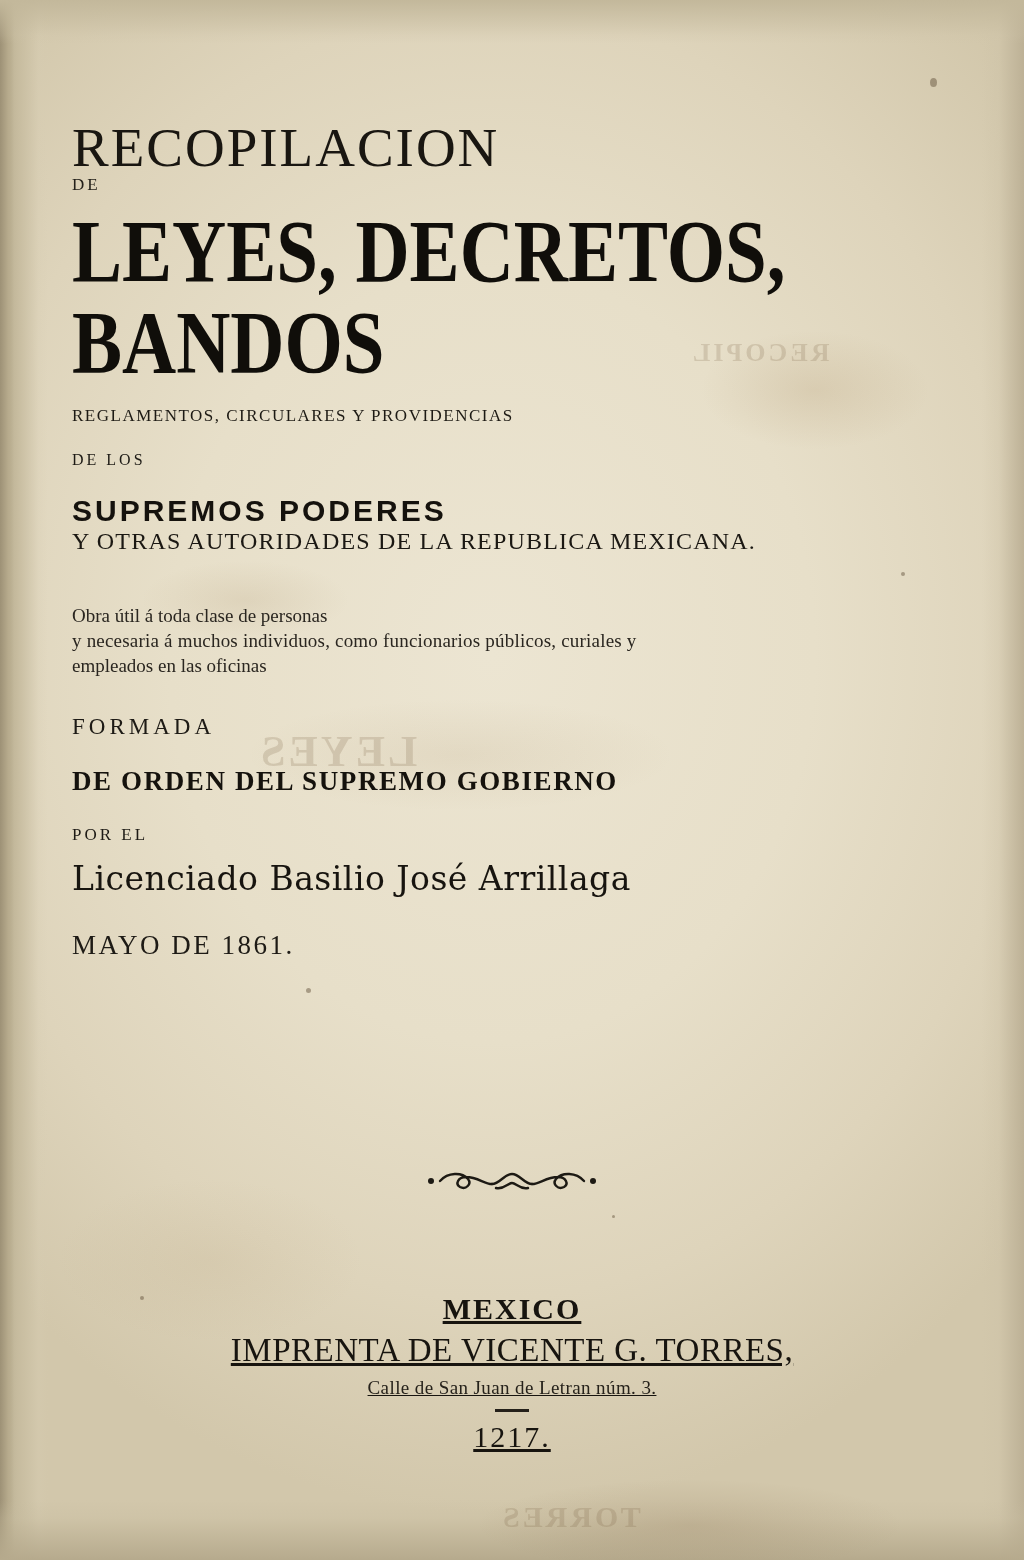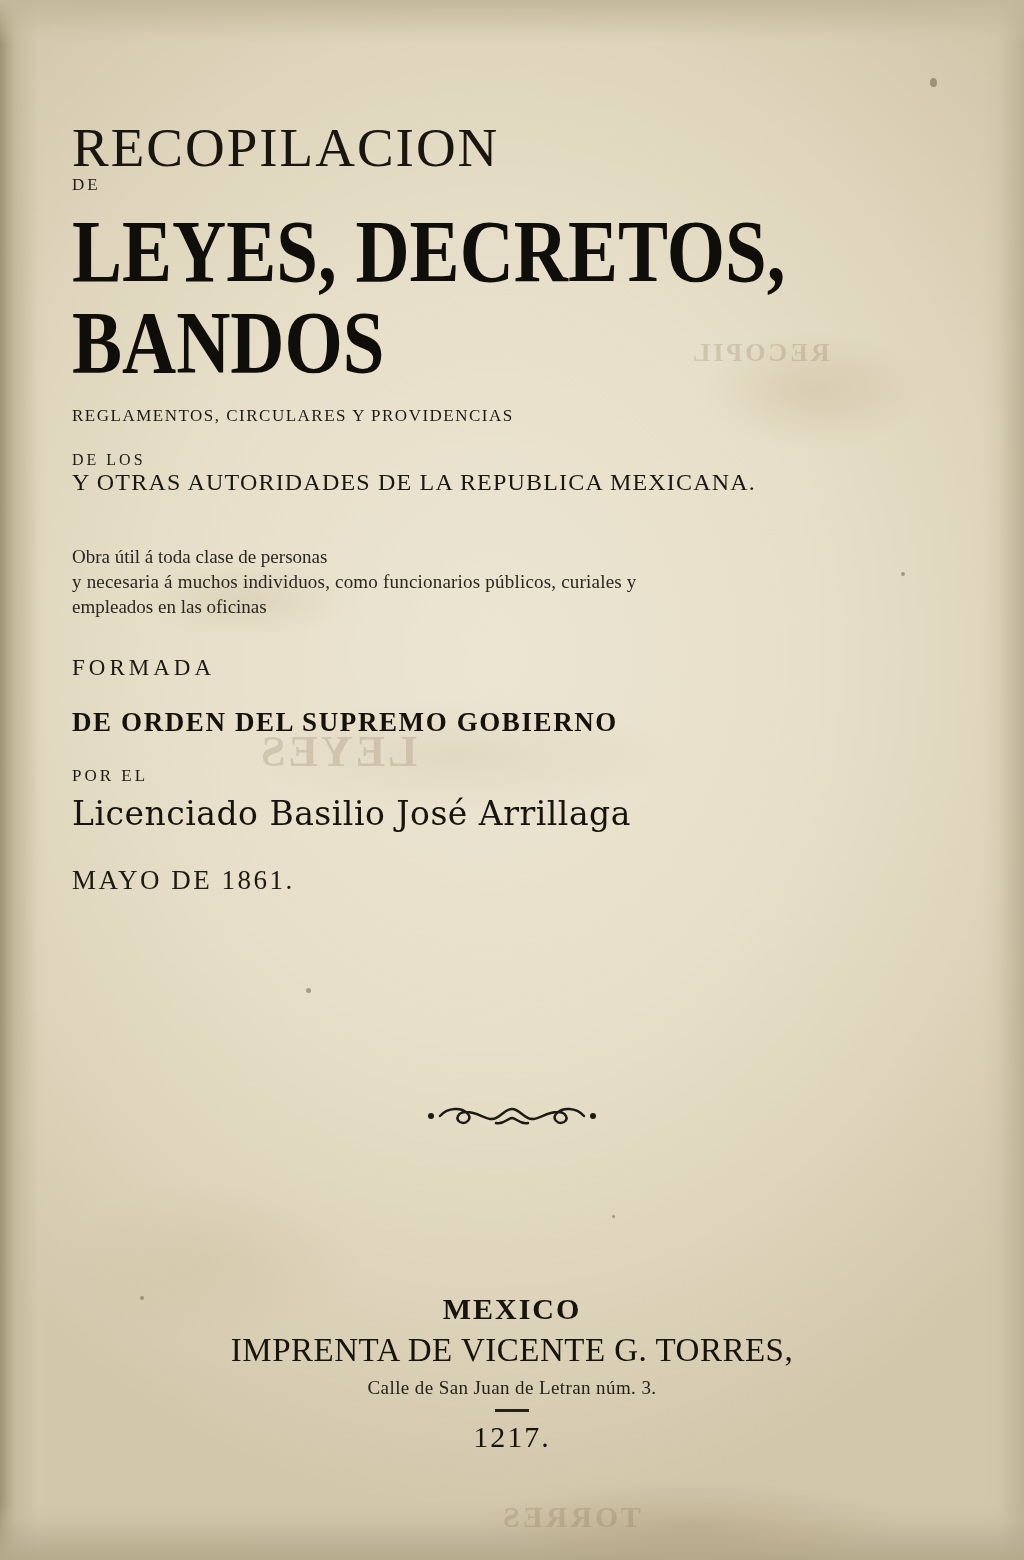--- a/index.html
+++ b/index.html
@@ -164,21 +164,21 @@
   }
   .l-porel {
     font-size: 17px;
     letter-spacing: 3px;
     margin-top: 28px;
   }
   .l-author {
     font-family: "DejaVu Serif", serif;
     font-size: 33px;
     letter-spacing: 0.5px;
-    margin-top: 8px;
+    margin-top: 14px;
     color: #17140f;
     font-style: normal;
   }
   .l-mayo {
     font-size: 27px;
     letter-spacing: 2.5px;
     margin-top: 32px;
   }
 
   .ornament {
@@ -192,20 +192,21 @@
 
   
   .imprint {
     position: absolute;
     left: 0;
     right: 0;
     bottom: 106px;
     text-align: center;
     z-index: 3;
     color: #17140f;
+    text-decoration: underline;
   }
   .i-city {
     font-family: "Liberation Serif", serif;
     font-weight: bold;
     font-size: 30px;
     letter-spacing: 2px;
   }
   .i-press {
     font-family: "Liberation Serif", serif;
     font-size: 33px;
@@ -261,20 +262,21 @@
     <div class="l-recopilacion">RECOPILACION</div>
 
     <div class="l-de-small">DE</div>
 
     <div class="l-main">LEYES, DECRETOS, BANDOS</div>
 
     <div class="l-reglamentos">REGLAMENTOS, CIRCULARES Y PROVIDENCIAS</div>
 
     <div class="l-delos">DE LOS</div>
 
+    <div class="l-supremos">SUPREMOS PODERES</div>
 
     <div class="l-yotras">Y OTRAS AUTORIDADES DE LA REPUBLICA MEXICANA.</div>
 
     <div class="l-obra">
       <div class="ln1">Obra útil á toda clase de personas</div>
       <div class="ln2">y necesaria á muchos individuos, como funcionarios públicos, curiales y</div>
       <div class="ln3">empleados en las oficinas</div>
     </div>
 
     <div class="l-formada">FORMADA</div>

